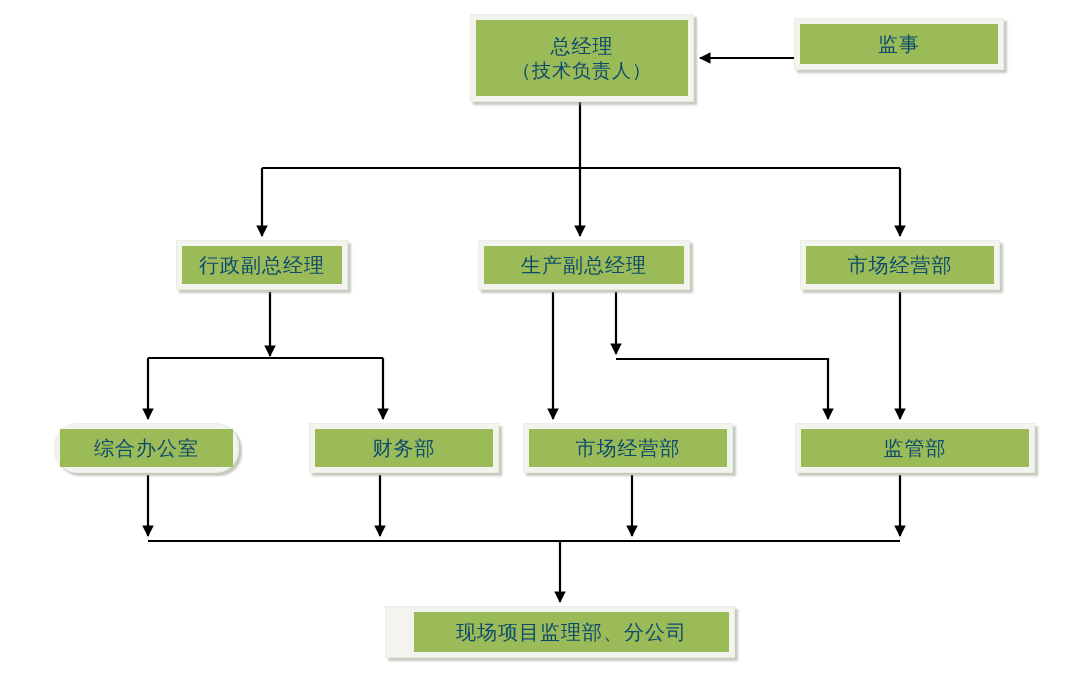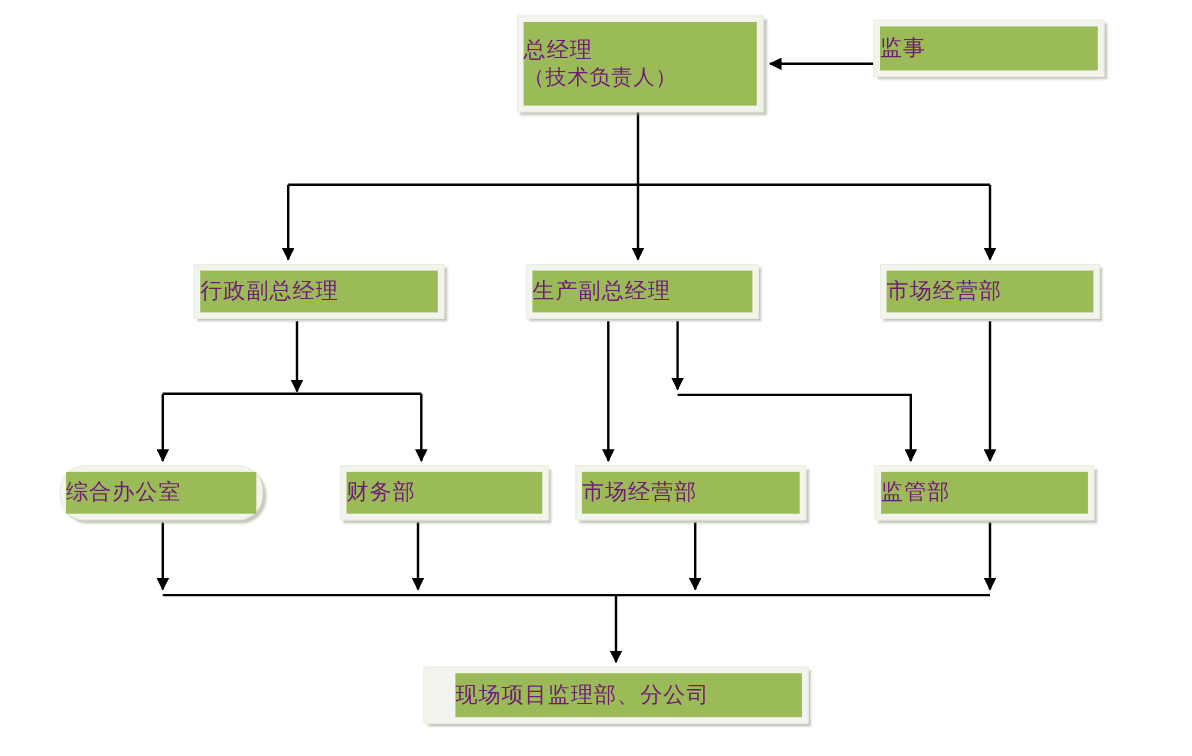--- a/index.html
+++ b/index.html
@@ -34,24 +34,24 @@
     box-shadow: 3px 3px 2px rgba(150, 158, 140, 0.55);
     z-index: 3;
   }
   .node-inner {
     width: 100%;
     height: 100%;
     box-sizing: border-box;
     background: #9bbb59;
     display: flex;
     flex-direction: column;
-    align-items: flex-start;
+    align-items: center;
     justify-content: center;
     line-height: 1.25;
-    color: #701a75;
+    color: #0c4a6e;
     text-align: center;
     letter-spacing: 1px;
   }
   .node-line {
     display: block;
     white-space: nowrap;
   }
   .fs-20 { font-size: 20px; }
   .fs-19 { font-size: 19px; }
 </style>
@@ -104,21 +104,21 @@
       <span class="node-line fs-19">（技术负责人）</span>
     </div>
   </div>
 
   <div class="node-box" style="left:794px; top:18px; width:210px; height:52px;">
     <div class="node-inner">
       <span class="node-line fs-20">监事</span>
     </div>
   </div>
 
-  <div class="node-box" style="left:176px; top:240px; width:228px; height:50px;">
+  <div class="node-box" style="left:176px; top:240px; width:172px; height:50px;">
     <div class="node-inner">
       <span class="node-line fs-20">行政副总经理</span>
     </div>
   </div>
 
   <div class="node-box" style="left:478px; top:240px; width:212px; height:50px;">
     <div class="node-inner">
       <span class="node-line fs-20">生产副总经理</span>
     </div>
   </div>
@@ -140,21 +140,21 @@
       <span class="node-line fs-20">财务部</span>
     </div>
   </div>
 
   <div class="node-box" style="left:523px; top:423px; width:210px; height:50px;">
     <div class="node-inner">
       <span class="node-line fs-20">市场经营部</span>
     </div>
   </div>
 
-  <div class="node-box" style="left:795px; top:423px; width:200px; height:50px;">
+  <div class="node-box" style="left:795px; top:423px; width:240px; height:50px;">
     <div class="node-inner">
       <span class="node-line fs-20">监管部</span>
     </div>
   </div>
 
   <div class="node-box" style="left:385px; top:606px; width:350px; height:52px;padding-left:28px;">
     <div class="node-inner">
       <span class="node-line fs-20">现场项目监理部、分公司</span>
     </div>
   </div>

